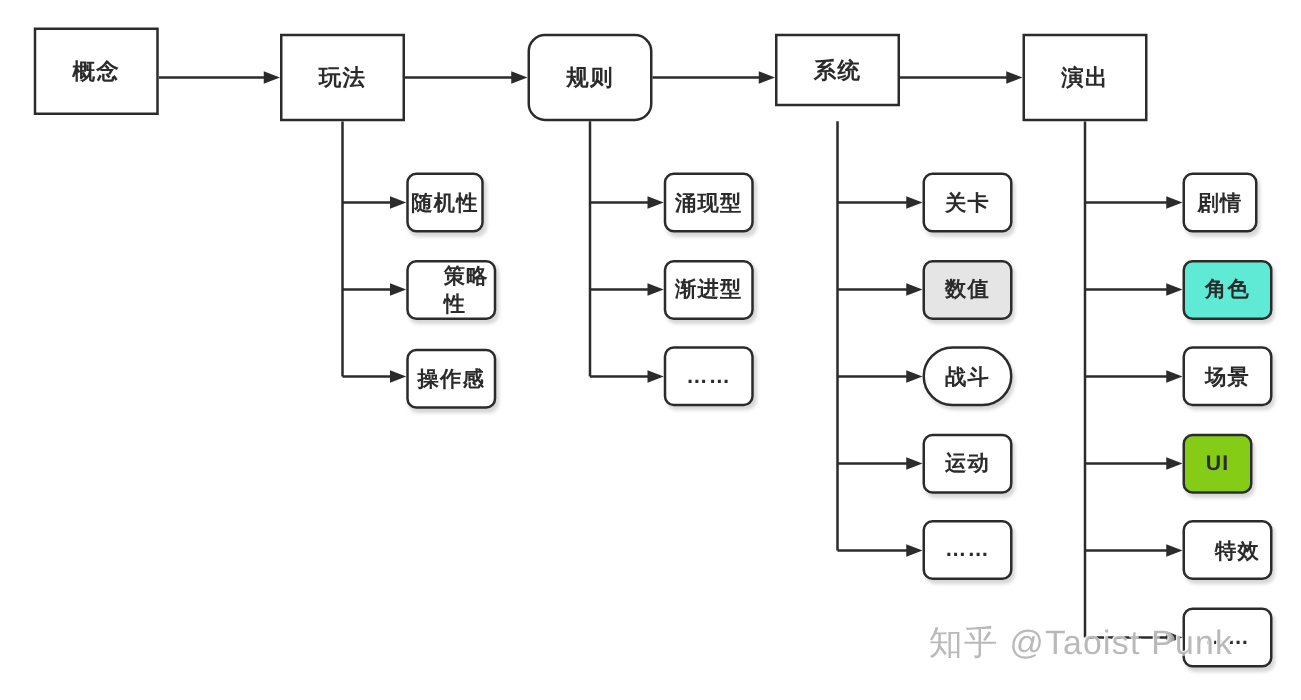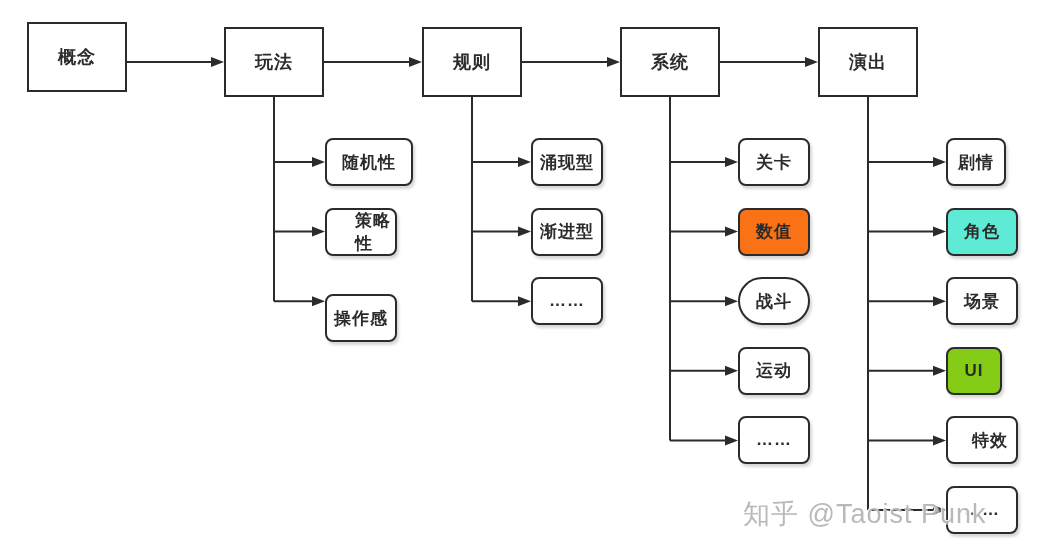--- a/index.html
+++ b/index.html
@@ -77,60 +77,60 @@
       <polygon points="946,370.79999999999995 933,365.79999999999995 933,375.79999999999995" fill="#2b2b2b"></polygon>
       <line x1="868" y1="440.4" x2="935" y2="440.4" stroke="#2b2b2b" stroke-width="2"></line>
       <polygon points="946,440.4 933,435.4 933,445.4" fill="#2b2b2b"></polygon>
       <line x1="868" y1="510" x2="935" y2="510" stroke="#2b2b2b" stroke-width="2"></line>
       <polygon points="946,510 933,505 933,515" fill="#2b2b2b"></polygon>
     </svg>
   <div id="nodes">
       <div class="box parent" style="left: 27px; top: 22px; width: 100px; height: 70px; background: rgb(255, 255, 255);">
         <span>概念</span>
       </div>
-      <div class="box child" style="left: 325px; top: 138px; width: 88px; height: 48px; background: rgb(255, 255, 255);">
+      <div class="box child" style="left: 325px; top: 138px; width: 62px; height: 48px; background: rgb(255, 255, 255);">
         <span>随机性</span>
       </div>
       <div class="box child" style="left: 325px; top: 207.6px; width: 72px; height: 48px; background: rgb(255, 255, 255); padding-left: 28px;">
         <span>策略性</span>
       </div>
-      <div class="box child" style="left: 325px; top: 294px; width: 72px; height: 48px; background: rgb(255, 255, 255);">
+      <div class="box child" style="left: 325px; top: 279px; width: 72px; height: 48px; background: rgb(255, 255, 255);">
         <span>操作感</span>
       </div>
       <div class="box parent" style="left: 224px; top: 27px; width: 100px; height: 70px; background: rgb(255, 255, 255);">
         <span>玩法</span>
       </div>
       <div class="box child" style="left: 531px; top: 138px; width: 72px; height: 48px; background: rgb(255, 255, 255);">
         <span>涌现型</span>
       </div>
       <div class="box child" style="left: 531px; top: 207.6px; width: 72px; height: 48px; background: rgb(255, 255, 255);">
         <span>渐进型</span>
       </div>
       <div class="box child" style="left: 531px; top: 277.2px; width: 72px; height: 48px; background: rgb(255, 255, 255);">
         <span>……</span>
       </div>
-      <div class="box parent" style="left: 422px; top: 27px; width: 100px; height: 70px; background: rgb(255, 255, 255);">
+      <div class="box parent" style="left: 422px; top: 27px; width: 100px; height: 70px; background: rgb(255, 255, 255); border-radius: 14px;">
         <span>规则</span>
       </div>
       <div class="box child" style="left: 738px; top: 138px; width: 72px; height: 48px; background: rgb(255, 255, 255);">
         <span>关卡</span>
       </div>
-      <div class="box child" style="left: 738px; top: 207.6px; width: 72px; height: 48px; background: #f97316;">
+      <div class="box child" style="left: 738px; top: 207.6px; width: 72px; height: 48px; background: #e5e5e5;">
         <span>数值</span>
       </div>
       <div class="box child" style="left: 738px; top: 277.2px; width: 72px; height: 48px; background: rgb(255, 255, 255); border-radius: 24px;">
         <span>战斗</span>
       </div>
       <div class="box child" style="left: 738px; top: 346.8px; width: 72px; height: 48px; background: rgb(255, 255, 255);">
         <span>运动</span>
       </div>
       <div class="box child" style="left: 738px; top: 416.4px; width: 72px; height: 48px; background: rgb(255, 255, 255);">
         <span>……</span>
       </div>
-      <div class="box parent" style="left: 620px; top: 27px; width: 100px; height: 70px; background: rgb(255, 255, 255);">
+      <div class="box parent" style="left: 620px; top: 27px; width: 100px; height: 58px; background: rgb(255, 255, 255);">
         <span>系统</span>
       </div>
       <div class="box child" style="left: 946px; top: 138px; width: 60px; height: 48px; background: rgb(255, 255, 255);">
         <span>剧情</span>
       </div>
       <div class="box child" style="left: 946px; top: 207.6px; width: 72px; height: 48px; background: #5eead4;">
         <span>角色</span>
       </div>
       <div class="box child" style="left: 946px; top: 277.2px; width: 72px; height: 48px; background: rgb(255, 255, 255);">
         <span>场景</span>

